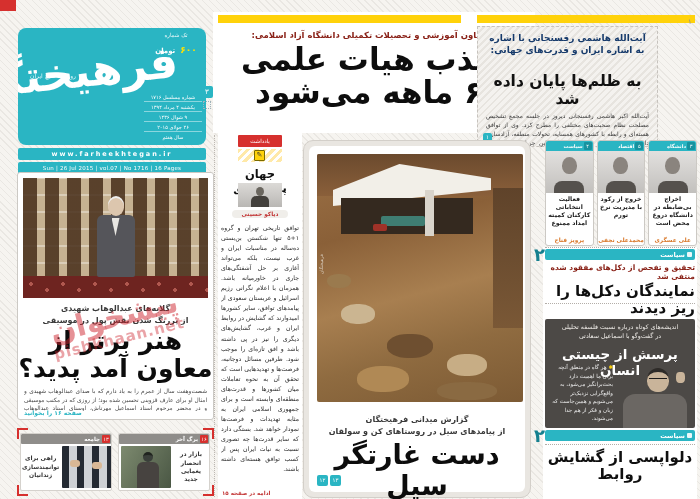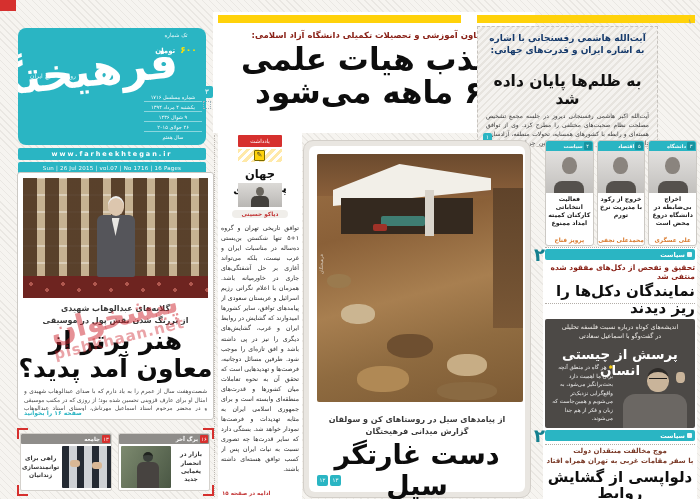--- a/index.html
+++ b/index.html
@@ -310,24 +310,20 @@
     <div class="db-quote fa"><span class="star">✱ </span><span>هر گاه در منطق آنچه برای ما اهمیت دارد بحث‌برانگیز می‌شود، به واقع‌گرایی نزدیک‌تر می‌شویم و همین‌جاست که زبان و فکر از هم جدا می‌شوند.</span></div>
   </div>
 
   <div class="abs section-bar" style="left:545px; top:430px;">
     <span class="sic"></span>
     <span class="slb fa">سیاست</span>
     <span class="bignum fa">۲</span>
   </div>
   <div class="abs dotline" style="left:545px; top:444px; width:150px;"></div>
   <div class="abs dv-block fa">
-    <div class="dv-kicker">
-      <div>موج مخالفت منتقدان دولت</div>
-      <div>با سفر مقامات غربی به تهران همراه افتاد</div>
-    </div>
     <div class="dv-title">
       <div>دلواپسی از گشایش روابط</div>
 
     </div>
   </div>
 
   <div class="abs vdot"></div>
   <div class="abs note-col">
     <div class="nc-tab fa">یادداشت</div>
     <div class="nc-strip">
@@ -355,22 +351,22 @@
         <div class="fl-rockside"></div>
         <div class="rock" style="left:24px; top:150px; width:34px; height:20px; background:#cbb591;"></div>
         <div class="rock" style="left:70px; top:180px; width:46px; height:24px; background:#6e4f30;"></div>
         <div class="rock" style="left:130px; top:200px; width:40px; height:22px; background:#c7ad85;"></div>
         <div class="rock" style="left:40px; top:212px; width:52px; height:26px; background:#b08955;"></div>
         <div class="rock" style="left:120px; top:228px; width:60px; height:18px; background:#8a6a42;"></div>
         <div class="rock" style="left:10px; top:120px; width:24px; height:14px; background:#9a7a4e;"></div>
         <div class="fl-credit fa">فرهیختگان</div>
       </div>
       <div class="card-kicker fa">
+        <div>گزارش میدانی فرهیختگان</div>
         <div>از پیامدهای سیل در روستاهای کن و سولقان</div>
-        <div>گزارش میدانی فرهیختگان</div>
       </div>
       <div class="card-title fa">دست غارتگر سیل</div>
       <div class="card-pages">
         <div class="marker fa">۱۲</div>
         <div class="marker fa">۱۳</div>
       </div>
     </div>
   </div>
 
   <div class="abs feat">

